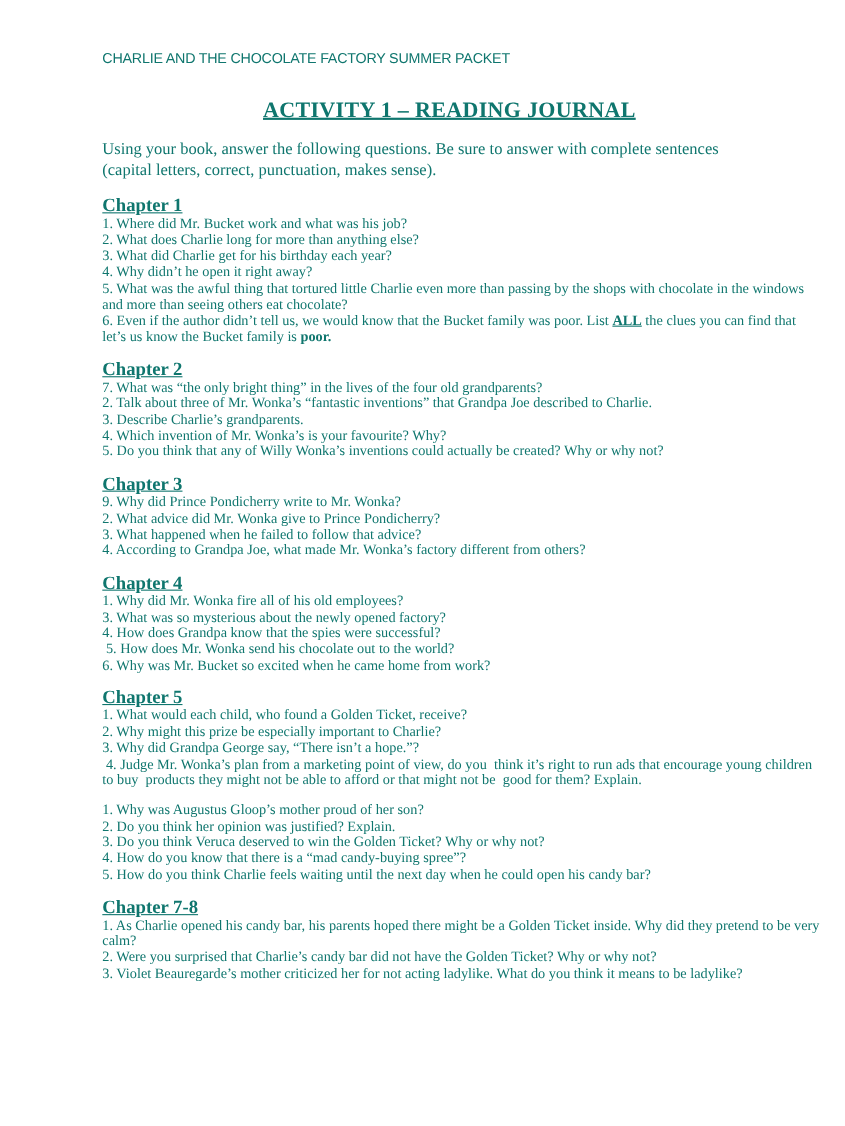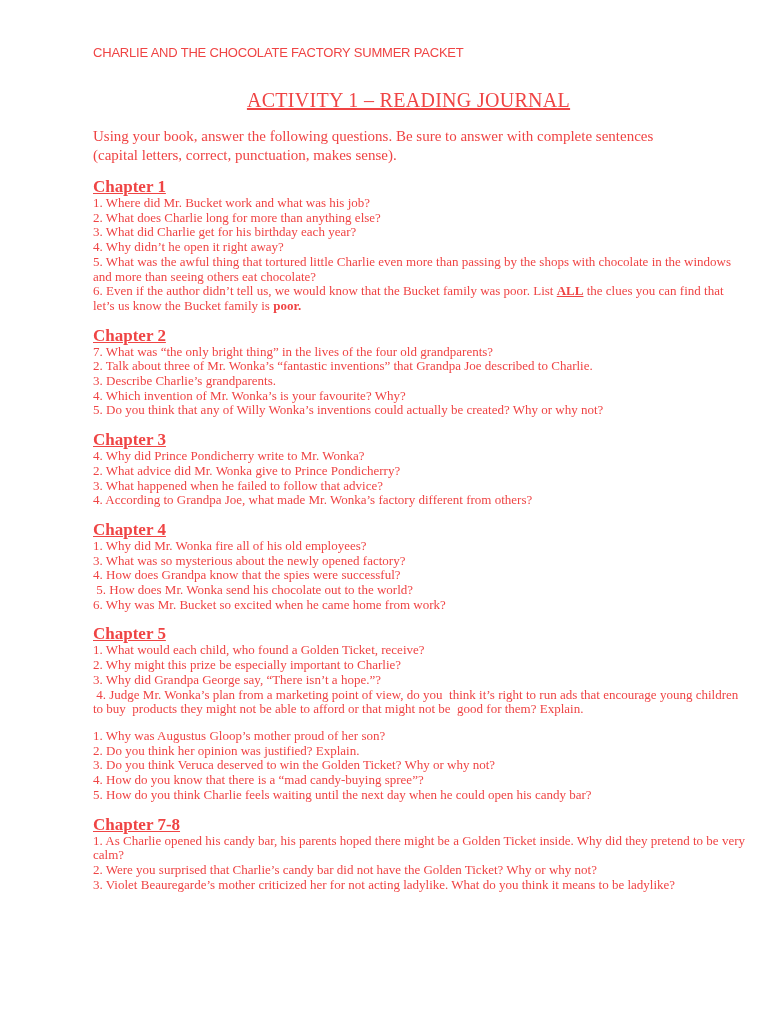--- a/index.html
+++ b/index.html
@@ -7,36 +7,36 @@
     padding: 0;
     background: #ffffff;
   }
   .page {
     position: relative;
     width: 768px;
     height: 1024px;
     background: #ffffff;
     box-sizing: border-box;
     padding: 45px 44px 0 93px;
-    color: #ef4444;
+    color: #0f766e;
     font-family: "Liberation Serif", serif;
     overflow: hidden;
   }
   .doc-header {
     font-family: "Liberation Sans", sans-serif;
     font-size: 13px;
     line-height: 15px;
     letter-spacing: -0.2px;
     font-weight: 400;
   }
   .doc-title {
     margin: 28px 0 0 0;
     font-size: 20px;
     line-height: 24px;
-    font-weight: normal;
+    font-weight: bold;
     text-align: center;
     text-decoration: underline;
     letter-spacing: 0.3px;
   }
   .instructions {
     margin: 15px 0 0 0;
     font-size: 15px;
     line-height: 19px;
     text-align: left;
   }
@@ -82,21 +82,21 @@
       <section class="chapter">
         <h2 class="chapter-heading">Chapter 2</h2>
         <p class="question"><span class="">7. What was “the only bright thing” in the lives of the four old grandparents?</span></p>
         <p class="question"><span class="">2. Talk about three of Mr. Wonka’s “fantastic inventions” that Grandpa Joe described to Charlie.</span></p>
         <p class="question"><span class="">3. Describe Charlie’s grandparents.</span></p>
         <p class="question"><span class="">4. Which invention of Mr. Wonka’s is your favourite? Why?</span></p>
         <p class="question"><span class="">5. Do you think that any of Willy Wonka’s inventions could actually be created? Why or why not?</span></p>
       </section>
       <section class="chapter">
         <h2 class="chapter-heading">Chapter 3</h2>
-        <p class="question"><span class="">4. Why did Prince Pondicherry write to Mr. Wonka?</span></p>
+        <p class="question"><span class="">9. Why did Prince Pondicherry write to Mr. Wonka?</span></p>
         <p class="question"><span class="">2. What advice did Mr. Wonka give to Prince Pondicherry?</span></p>
         <p class="question"><span class="">3. What happened when he failed to follow that advice?</span></p>
         <p class="question"><span class="">4. According to Grandpa Joe, what made Mr. Wonka’s factory different from others?</span></p>
       </section>
       <section class="chapter">
         <h2 class="chapter-heading">Chapter 4</h2>
         <p class="question"><span class="">1. Why did Mr. Wonka fire all of his old employees?</span></p>
         <p class="question"><span class="">3. What was so mysterious about the newly opened factory?</span></p>
         <p class="question"><span class="">4. How does Grandpa know that the spies were successful?</span></p>
         <p class="question"><span class=""> 5. How does Mr. Wonka send his chocolate out to the world?</span></p>

